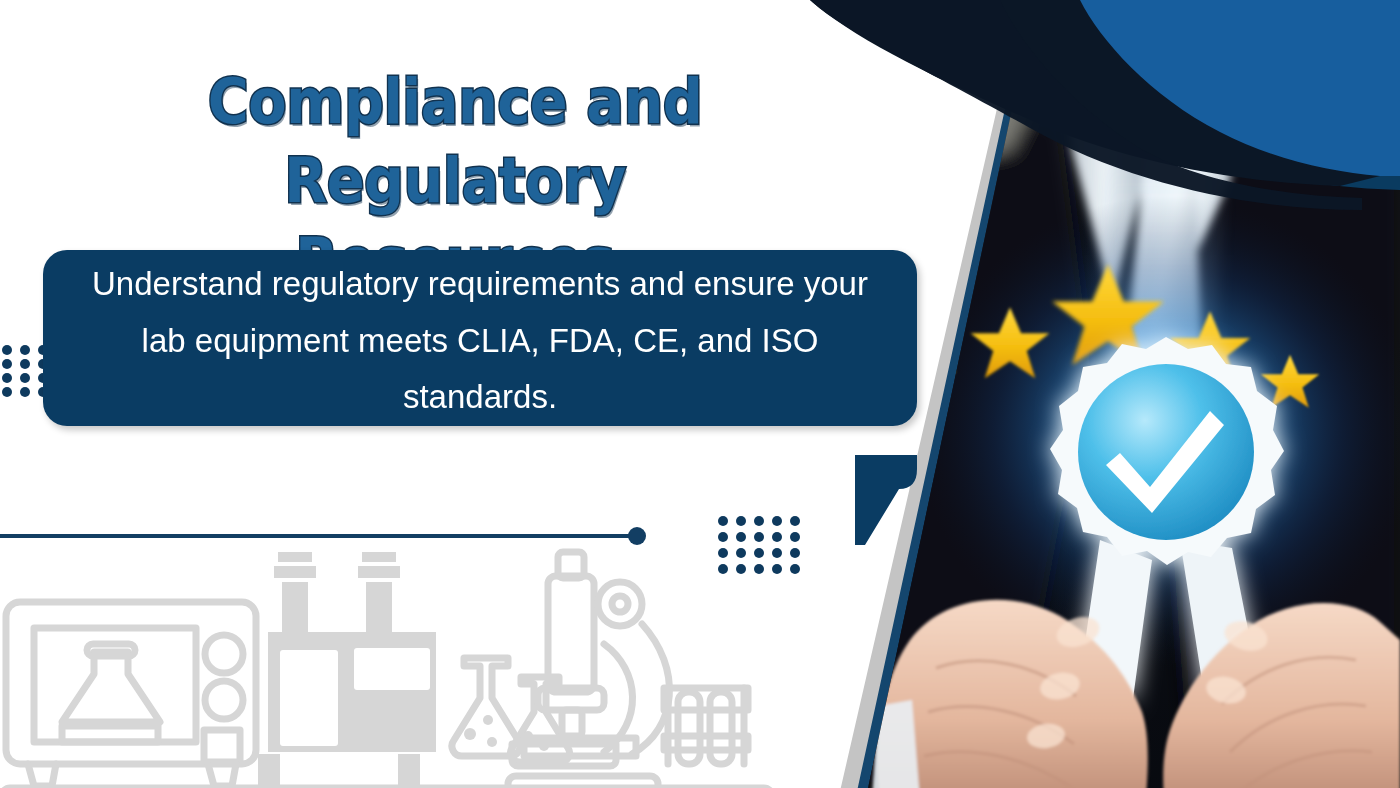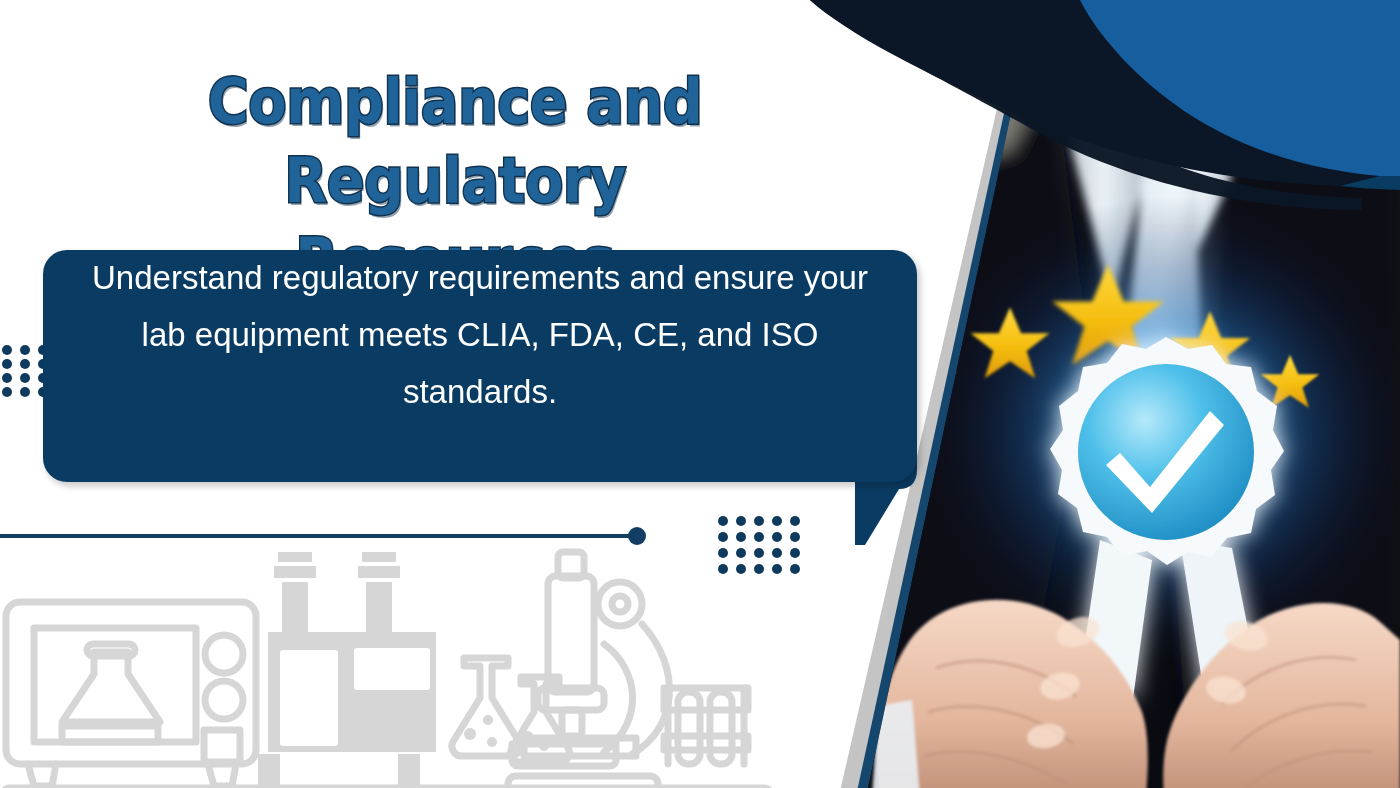--- a/index.html
+++ b/index.html
@@ -61,26 +61,26 @@
   }
   #dotgrid-left  { left: -2px; top: 343px; z-index: 2; }
   #dotgrid-left .dot { margin: 2px 4px; }
   #dotgrid-right { left: 714px; top: 513px; z-index: 6; }
   #dotgrid-right .dot { margin: 3px 4px; }
 
   
   .callout {
     position: absolute;
     left: 43px; top: 250px;
-    width: 874px; height: 232px;
+    width: 874px; height: 176px;
     background: #0a3c63;
     border-radius: 24px;
     z-index: 5;
     display: flex;
-    align-items: flex-start;
+    align-items: flex-end;
     justify-content: center;
     box-shadow: 3px 4px 7px rgba(0,0,0,0.22);
   }
   .callout-text {
     color: #ffffff;
     font-size: 33px;
     line-height: 1.72;
     text-align: center;
     width: 820px;
     font-family: "Liberation Sans", sans-serif;

